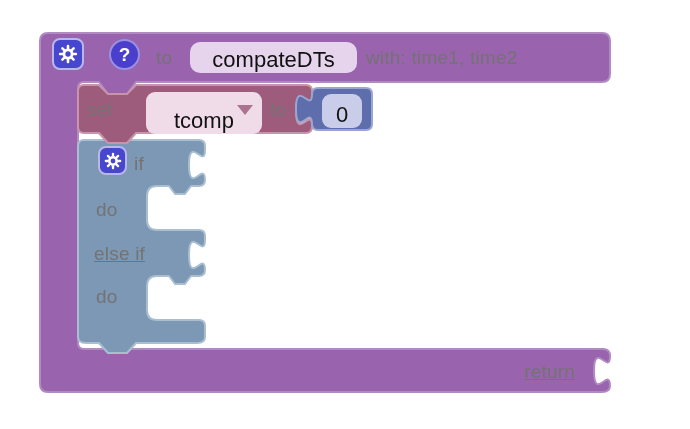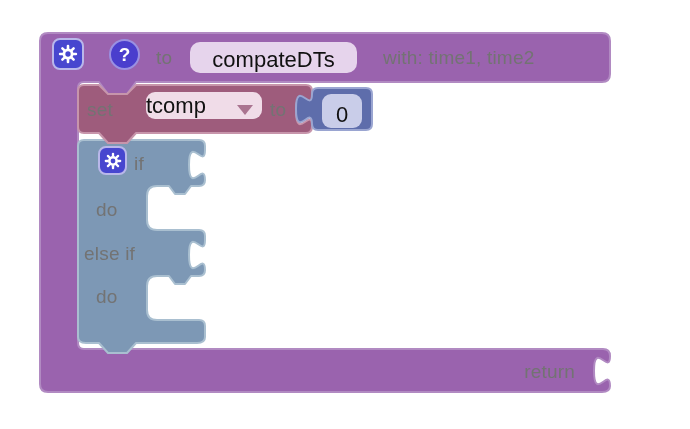--- a/index.html
+++ b/index.html
@@ -15,40 +15,40 @@
   path.numblk{stroke:#9aa5d1;}
   .lbl{
     position:absolute;color:#737373;font-size:19px;line-height:27px;white-space:pre;
     letter-spacing:0.2px;
   }
   .field{
     position:absolute;display:flex;align-items:flex-end;justify-content:center;
     color:#111;font-size:22px;box-sizing:border-box;
   }
   .field-name{width:167px;height:31px;background:#e6d4ec;border-radius:10px;left:190px;top:42px;}
-  .field-dd{width:116px;height:27px;background:#f0dce8;border-radius:9px;left:146px;top:92px;
-    justify-content:flex-start;padding-left:0;}
+  .field-dd{width:116px;height:42px;background:#f0dce8;border-radius:9px;left:146px;top:92px;
+    justify-content:flex-start;padding-left:28px;}
   .dd-arrow{
     position:absolute;right:9px;top:13px;width:0;height:0;
     border-left:8px solid transparent;border-right:8px solid transparent;
     border-top:10px solid #aa7490;
   }
   .field-num{width:40px;height:34px;background:#c9cde9;border-radius:9px;left:322px;top:94px;}
   .icon-gear{
     position:absolute;background:#4746cf;border:2px solid #b9b7ea;border-radius:8px;
     box-sizing:border-box;display:flex;align-items:center;justify-content:center;
   }
   .gear1{left:52px;top:38px;width:32px;height:32px;}
   .gear2{left:98px;top:146px;width:29px;height:29px;}
   .icon-help{
     position:absolute;left:109px;top:39px;width:31px;height:31px;border-radius:50%;
     background:#4a3ecd;border:2px solid #9a90e2;box-sizing:border-box;
     color:#fff;font-size:19px;font-weight:bold;display:flex;align-items:center;justify-content:center;
   }
-  .ret{left:440px;top:358px;width:135px;text-align:right;}
+  .ret{left:440px;top:358px;width:135px;text-align:right;text-decoration:underline;}
 </style>
 </head>
 <body>
 
 <div class="stage">
 
   <svg class="blocks" width="690" height="429" viewBox="0 0 690 429">
 
     <path class="block proc" d="M 48,33 H 602 Q 610,33 610,41 V 74 Q 610,82 602,82
              H 136 l -9,12 h -19 l -9,-12
@@ -98,21 +98,21 @@
   <div class="icon-help">
     <span>?</span>
   </div>
 
   <span class="lbl" style="left:156px;top:44px;">to</span>
 
   <div class="field field-name">
     <span>compateDTs</span>
   </div>
 
-  <span class="lbl" style="left:366px;top:44px;margin-left:17px;">with: time1, time2</span>
+  <span class="lbl" style="left:366px;top:44px;">with: time1, time2</span>
 
   <span class="lbl" style="left:87px;top:96px;">set</span>
 
   <div class="field field-dd">
     <span>tcomp</span>
     <span class="dd-arrow"></span>
   </div>
 
   <span class="lbl" style="left:270px;top:96px;">to</span>
 
@@ -132,18 +132,18 @@
         <rect x="10.6" y="2" width="2.8" height="5" rx="1.3" transform="rotate(135 12 12)"></rect>
         <rect x="10.6" y="17" width="2.8" height="5" rx="1.3" transform="rotate(135 12 12)"></rect>
         <circle cx="12" cy="12" r="6"></circle>
       </g>
       <circle cx="12" cy="12" r="2.9" fill="#4746cf"></circle>
     </svg>
   </div>
 
   <span class="lbl" style="left:134px;top:150px;">if</span>
   <span class="lbl" style="left:96px;top:196px;">do</span>
-  <span class="lbl" style="left:84px;top:240px;">else if</span>
+  <span class="lbl" style="left:94px;top:240px;text-decoration:underline;">else if</span>
   <span class="lbl" style="left:96px;top:283px;">do</span>
 
   <span class="lbl ret">return</span>
 
 </div>
 
 </body></html>

